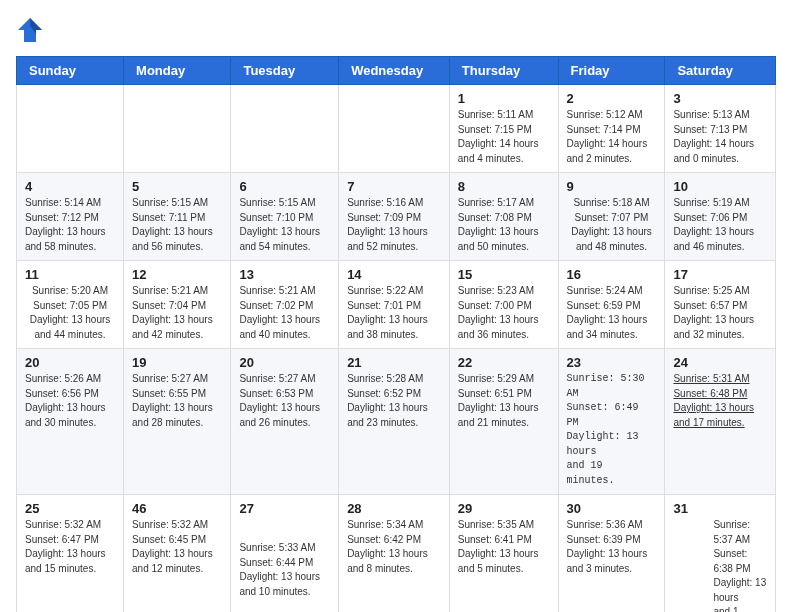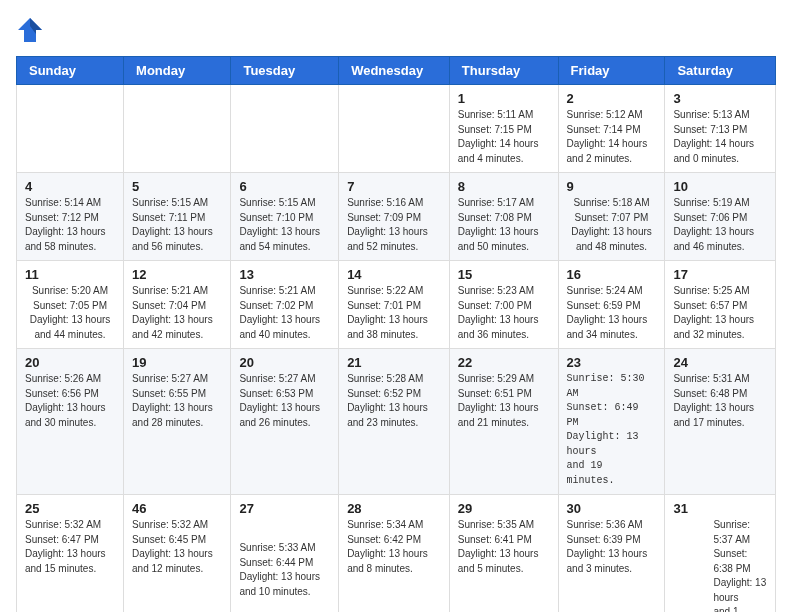--- a/index.html
+++ b/index.html
@@ -289,21 +289,21 @@
         </td>
         <td>
           <span class="day-number">23</span>
           <div class="day-info" style="white-space: pre-line; font-family: Liberation Mono, monospace;">Sunrise: 5:30 AM
 Sunset: 6:49 PM
 Daylight: 13 hours
 and 19 minutes.</div>
         </td>
         <td>
           <span class="day-number">24</span>
-          <div class="day-info" style="white-space: pre-line;">Sunrise: 5:31 AM
+          <div class="day-info" style="white-space: pre-line; text-decoration: underline;">Sunrise: 5:31 AM
 Sunset: 6:48 PM
 Daylight: 13 hours
 and 17 minutes.</div>
         </td>
       </tr>
       <tr>
         <td>
           <span class="day-number">25</span>
           <div class="day-info" style="white-space: pre-line;">Sunrise: 5:32 AM
 Sunset: 6:47 PM

